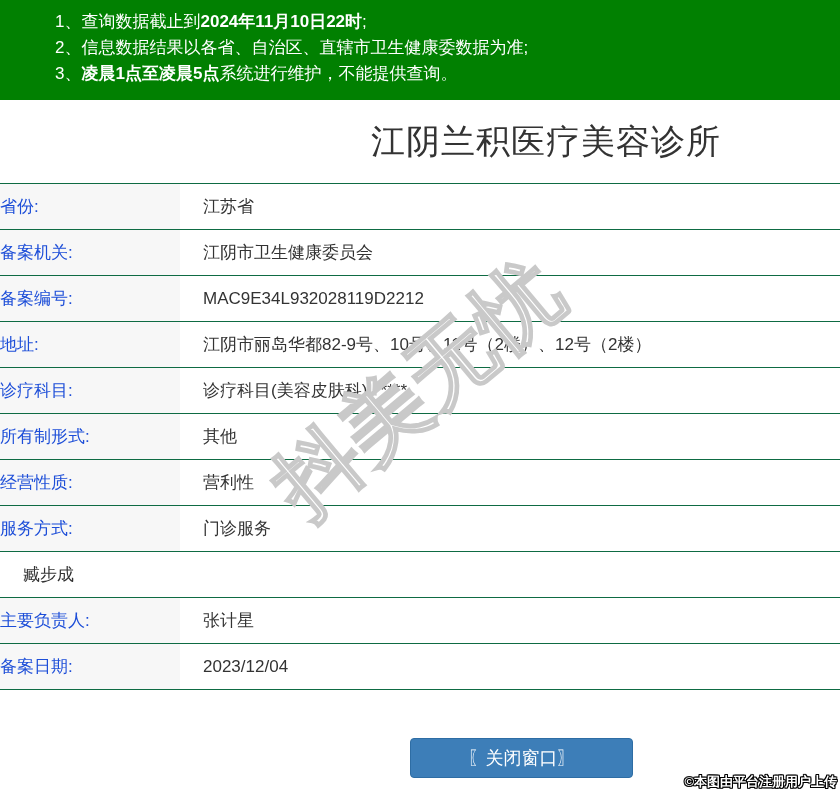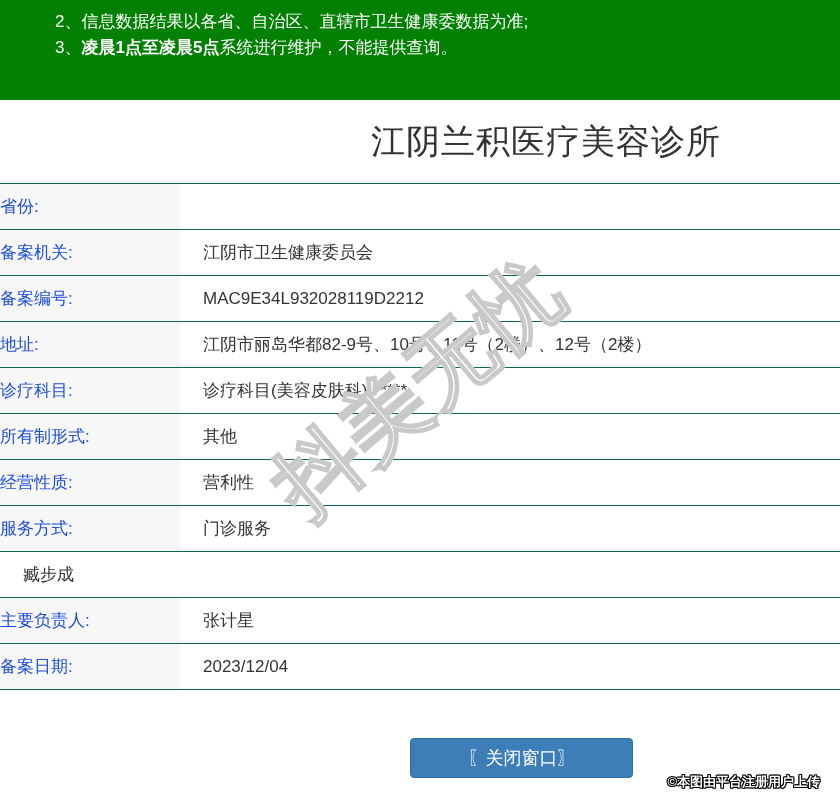--- a/index.html
+++ b/index.html
@@ -89,48 +89,50 @@
     color: #ffffff;
     -webkit-text-stroke: 2px #c9c9c9;
     letter-spacing: 2px;
     white-space: nowrap;
     pointer-events: none;
     z-index: 5;
   }
   
   .upload-credit {
     position: absolute;
-    right: 20px; bottom: 3px;
+    right: 3px; bottom: 3px;
     font-size: 13px;
     font-weight: bold;
     color: #ffffff;
     text-shadow:
       -1px -1px 0 #000, 1px -1px 0 #000,
       -1px  1px 0 #000, 1px  1px 0 #000,
       -1px  0   0 #000, 1px  0   0 #000,
        0   -1px 0 #000, 0    1px 0 #000;
     white-space: nowrap;
     z-index: 6;
   }
 </style>
 </head>
 <body>
 
 <div class="notice-header">
+  <div class="notice-line"><span>1、</span><span class="seg">查询数据截止到</span><span class="seg-bold">2024年11月10日22时</span><span class="seg">;</span></div>
   <div class="notice-line"><span>2、</span><span class="seg">信息数据结果以各省、自治区、直辖市卫生健康委数据为准;</span><span class="seg-bold"></span><span class="seg"></span></div>
   <div class="notice-line"><span>3、</span><span class="seg"></span><span class="seg-bold">凌晨1点至凌晨5点</span><span class="seg">系统进行维护，不能提供查询。</span></div>
 </div>
 
 <div class="title-wrap">
   <div class="page-title">江阴兰积医疗美容诊所</div>
 </div>
 
 <div class="record-table">
   <div class="table-row">
     <div class="row-label">省份:</div>
+    <div class="row-value">江苏省</div>
   </div>
   <div class="table-row">
     <div class="row-label">备案机关:</div>
     <div class="row-value">江阴市卫生健康委员会</div>
   </div>
   <div class="table-row">
     <div class="row-label">备案编号:</div>
     <div class="row-value">MAC9E34L932028119D2212</div>
   </div>
   <div class="table-row">

